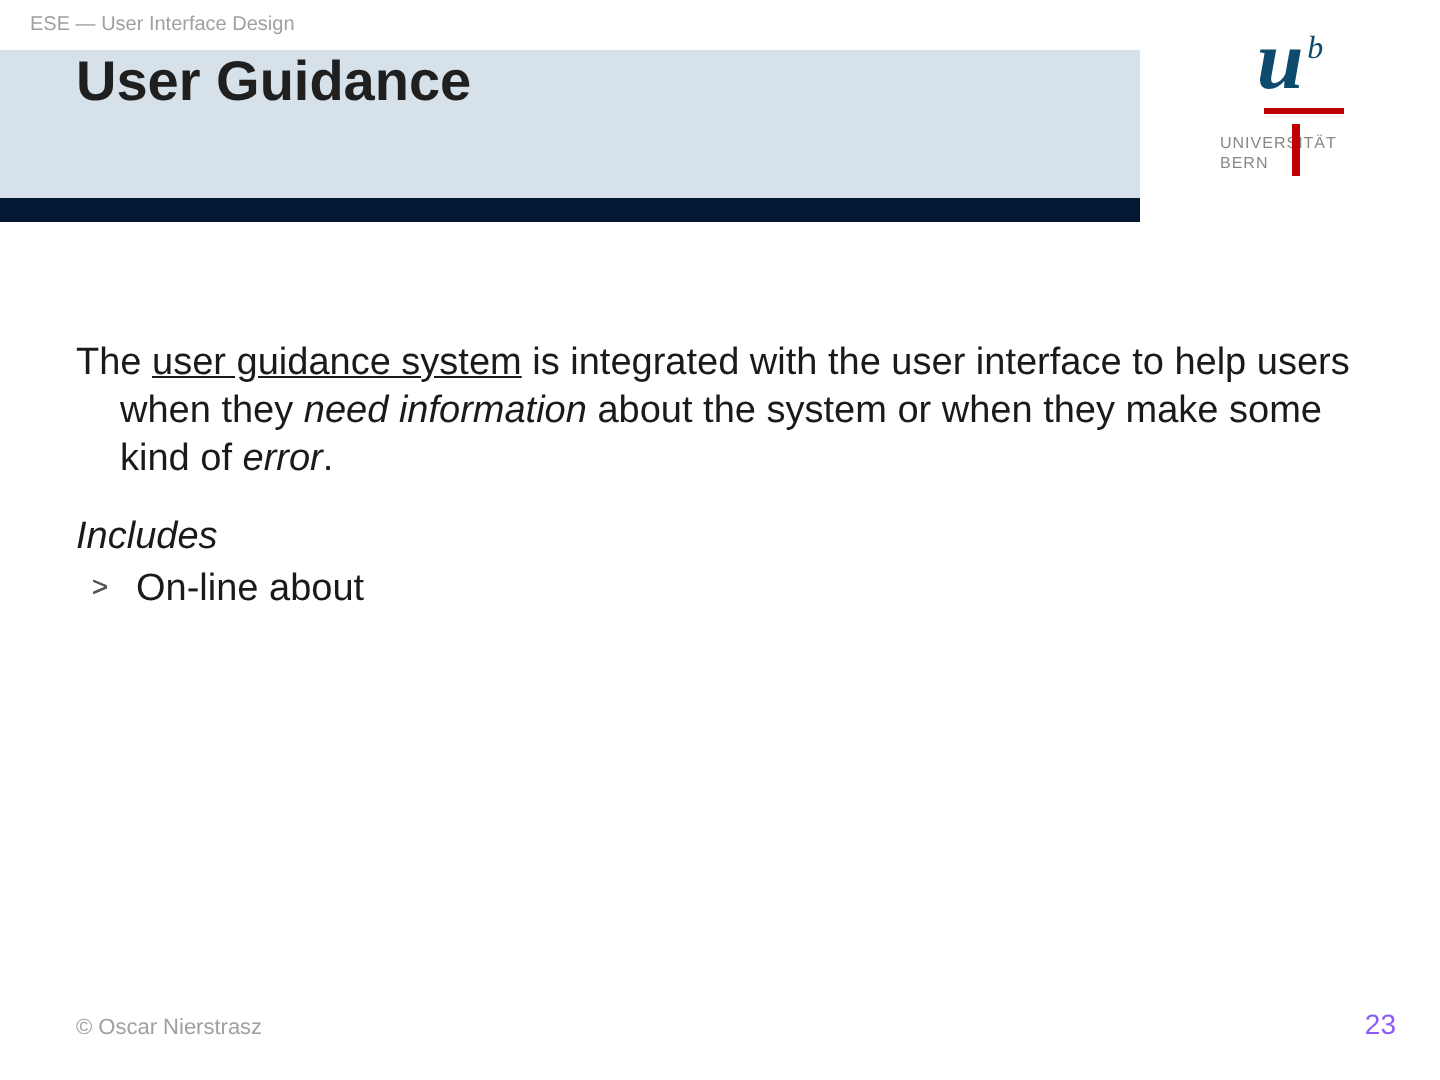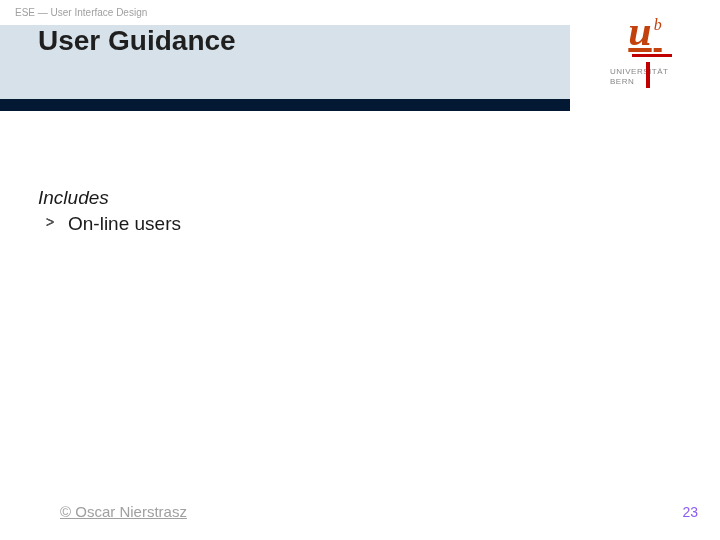--- a/index.html
+++ b/index.html
@@ -64,24 +64,23 @@
       flex-direction: column;
       align-items: center;
       justify-content: flex-start;
       padding-top: 10px;
     }
     .logo-u {
       font-family: Georgia, 'Times New Roman', serif;
       font-style: italic;
       font-size: 42px;
       font-weight: bold;
-      color: #c2410c;
+      color: #0c4a6e;
       line-height: 1;
       position: relative;
-      text-decoration: underline;
     }
     .logo-b {
       font-size: 16px;
       font-style: italic;
       font-weight: normal;
       vertical-align: super;
       margin-left: 2px;
     }
     .logo-underline {
       width: 40px;
@@ -148,24 +147,23 @@
     .bullet-ch {
       position: absolute;
       left: 8px;
       top: 2px;
       font-size: 14px;
       color: #555;
     }
     .footer-left {
       position: absolute;
       bottom: 20px;
-      left: 60px;
-      font-size: 15px;
+      left: 38px;
+      font-size: 11px;
       color: #a0a0a0;
-      text-decoration: underline;
     }
     .footer-right {
       position: absolute;
       bottom: 20px;
       right: 22px;
       font-size: 14px;
       color: #8b5cf6;
     }
   </style>
 </head>
@@ -187,32 +185,35 @@
   </div>
   <div class="logo-underline"></div>
   <div class="logo-red-bar"></div>
   <div class="logo-text">
     <div>UNIVERSITÄT</div>
     <div>BERN</div>
   </div>
 </div>
 
 <div class="main-content">
+  <p class="body-para">
+    <span>The </span><span class="underline">user guidance system</span><span> is integrated with the user interface to help users when they </span><span class="italic">need information</span><span> about the system or when they make some kind of </span><span class="italic">error</span><span>.</span>
+  </p>
 
   <div class="includes-section">
     <div class="includes-heading">Includes</div>
     <ul class="bullet-list">
       <li class="bullet-item">
         <span class="bullet-ch">&gt;</span>
       </li>
       <li class="bullet-item">
         <span class="bullet-ch">&gt;</span>
       </li>
       <li class="bullet-item">
         <span class="bullet-ch">&gt;</span>
-        <span>On-line users</span>
+        <span>On-line about</span>
       </li>
     </ul>
   </div>
 </div>
 
 <div class="footer-left">© Oscar Nierstrasz</div>
 <div class="footer-right">23</div>
 
 </body></html>

